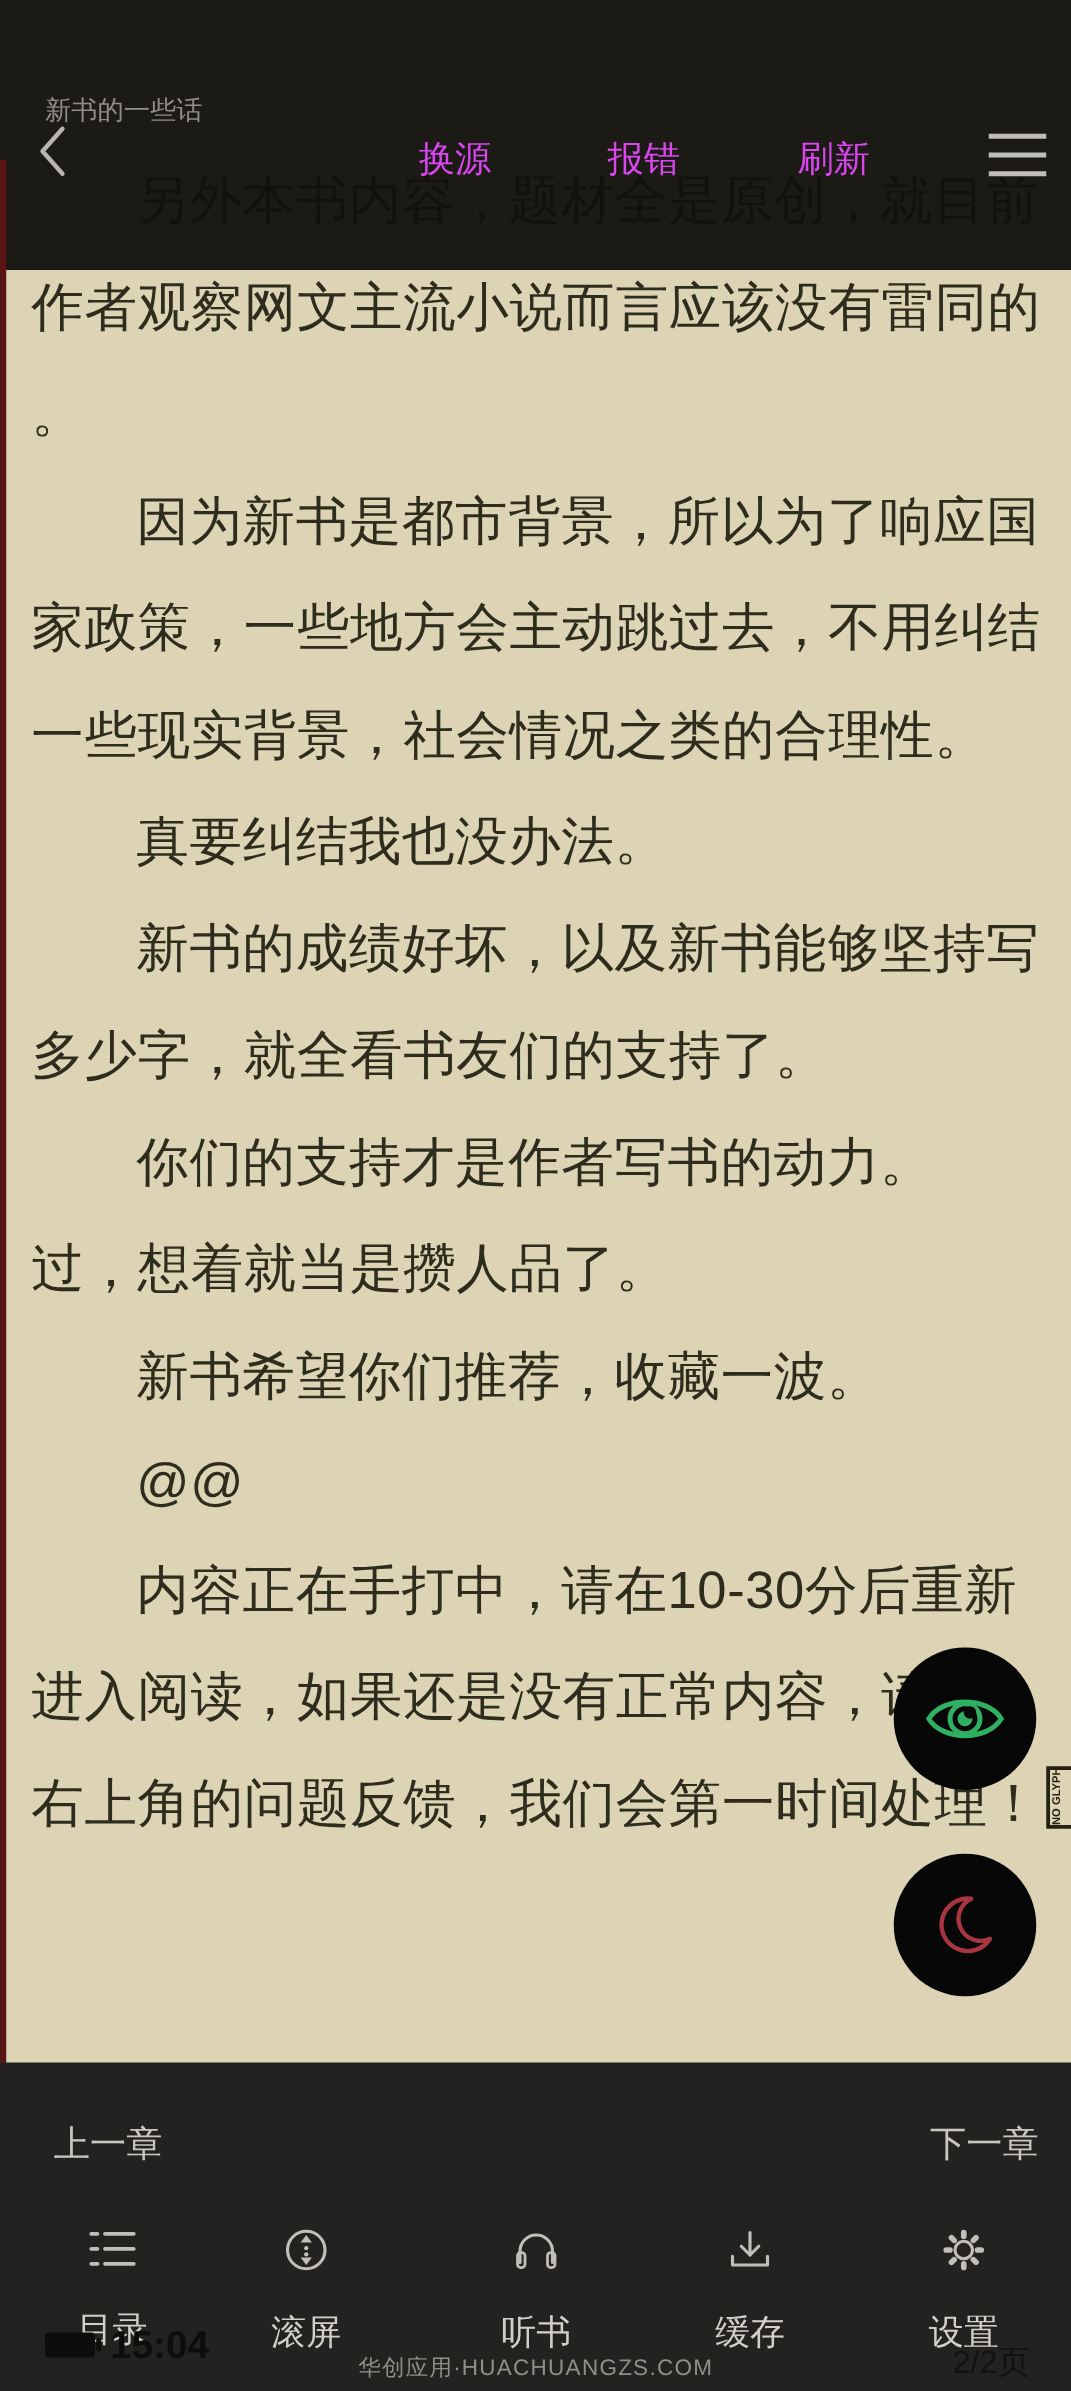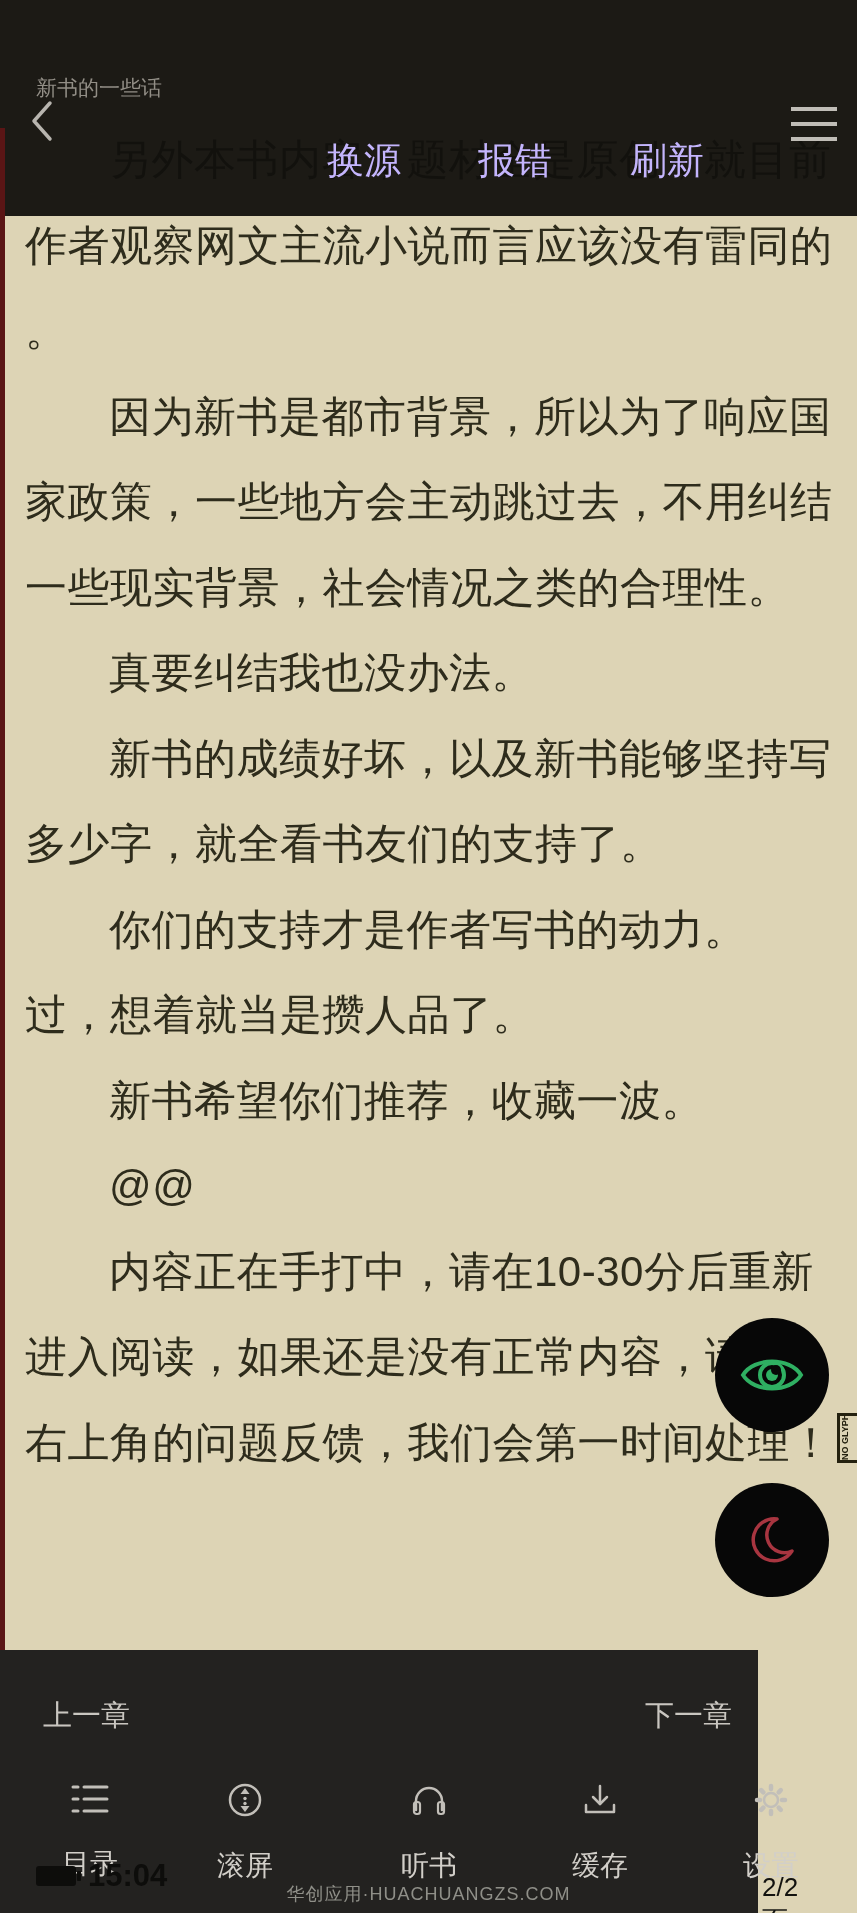--- a/index.html
+++ b/index.html
@@ -19,34 +19,34 @@
 
   
   #edge-strip{position:absolute;left:0;top:128px;width:5px;height:1523px;
               background:#5a1515;z-index:4;}
 
   
   #top-overlay{position:absolute;left:0;top:0;width:857px;height:216px;
                background:rgba(17,16,13,0.95);z-index:3;}
   #chapter-title{position:absolute;left:36px;top:74px;font-size:21px;color:#928e86;}
   #back-btn{position:absolute;left:26px;top:98px;width:34px;height:46px;cursor:pointer;}
-  .navitem{position:absolute;top:108px;transform:translateX(-50%);font-size:37px;
-           color:#c4b5fd;cursor:pointer;margin-top:28px;}
+  .navitem{position:absolute;top:108px;transform:translateX(-50%);font-size:29px;
+           color:#d946ef;cursor:pointer;}
   #nav-0{left:364px;} #nav-1{left:515px;} #nav-2{left:667px;font-family:Liberation Mono, monospace;}
   #menu-btn{position:absolute;left:791px;top:107px;width:46px;height:36px;cursor:pointer;}
   #menu-btn .bar{width:46px;height:4px;background:#c0bdb7;margin-bottom:11px;}
 
   
   .fab{position:absolute;width:114px;height:114px;border-radius:50%;background:#070707;
        display:flex;align-items:center;justify-content:center;z-index:5;cursor:pointer;}
   #eye-btn{left:715px;top:1318px;}
   #moon-btn{left:715px;top:1483px;}
 
   
-  #bottom-bar{position:absolute;left:0;top:1650px;width:758px;height:263px;
+  #bottom-bar{position:absolute;left:0;top:1650px;width:857px;height:263px;
               background:#232220;z-index:6;}
   #prev-ch{position:absolute;left:43px;top:46px;font-size:29px;color:#c9c6c0;cursor:pointer;}
   #next-ch{position:absolute;right:26px;top:46px;font-size:29px;color:#c9c6c0;cursor:pointer;}
   .tbitem{position:absolute;top:130px;width:140px;transform:translateX(-50%);
           text-align:center;cursor:pointer;}
   .tbitem svg{display:block;margin:0 auto;}
   .tblabel{margin-top:27px;font-size:28px;color:#d2cfc9;}
   #tb-0{left:90px;} #tb-1{left:245px;} #tb-2{left:429px;} #tb-3{left:600px;text-align:center;} #tb-4{left:771px;}
   #watermark{position:absolute;left:0;top:232px;width:857px;text-align:center;
              font-size:18px;color:#8f8f88;letter-spacing:1px;}

